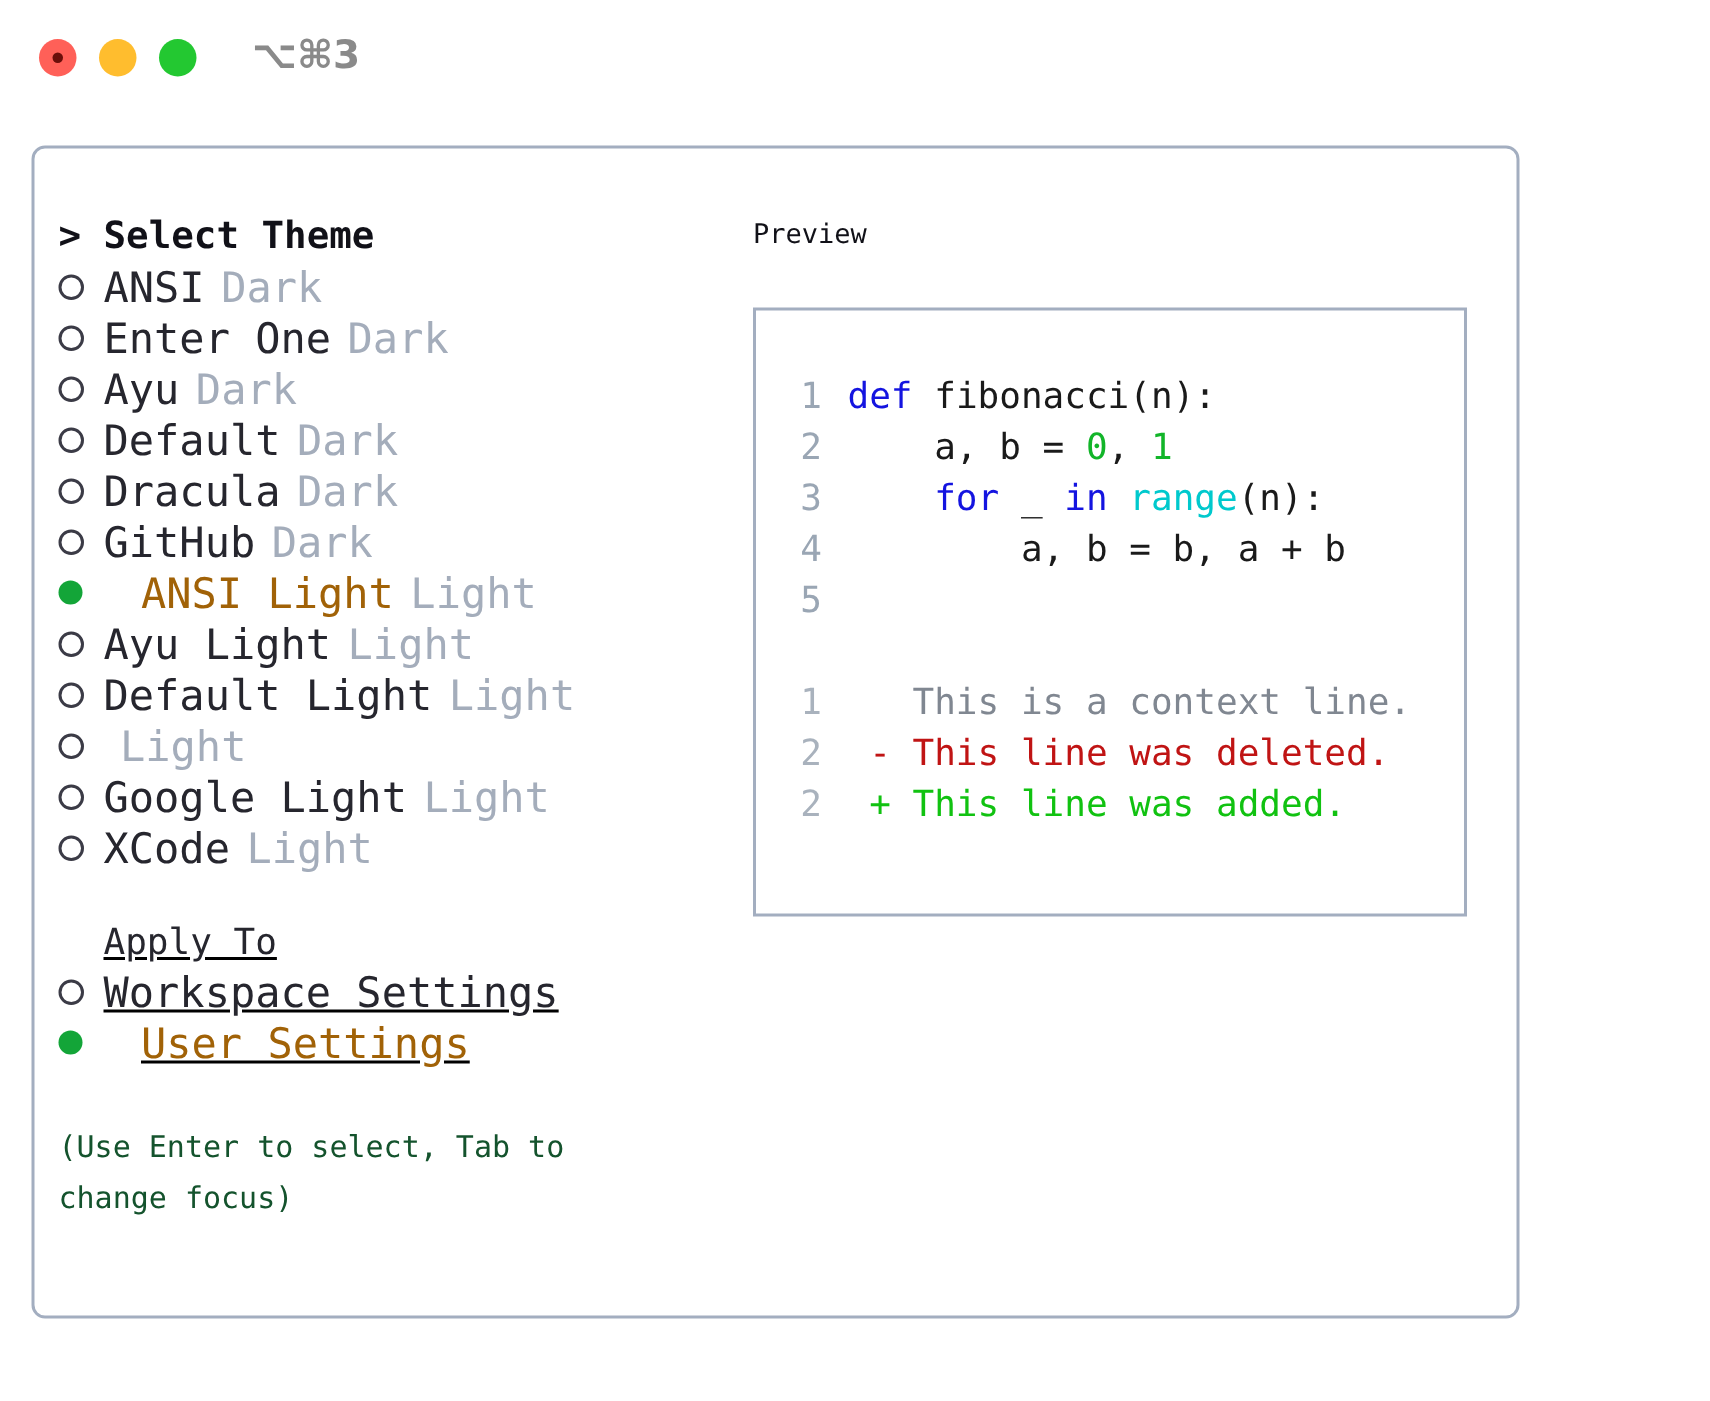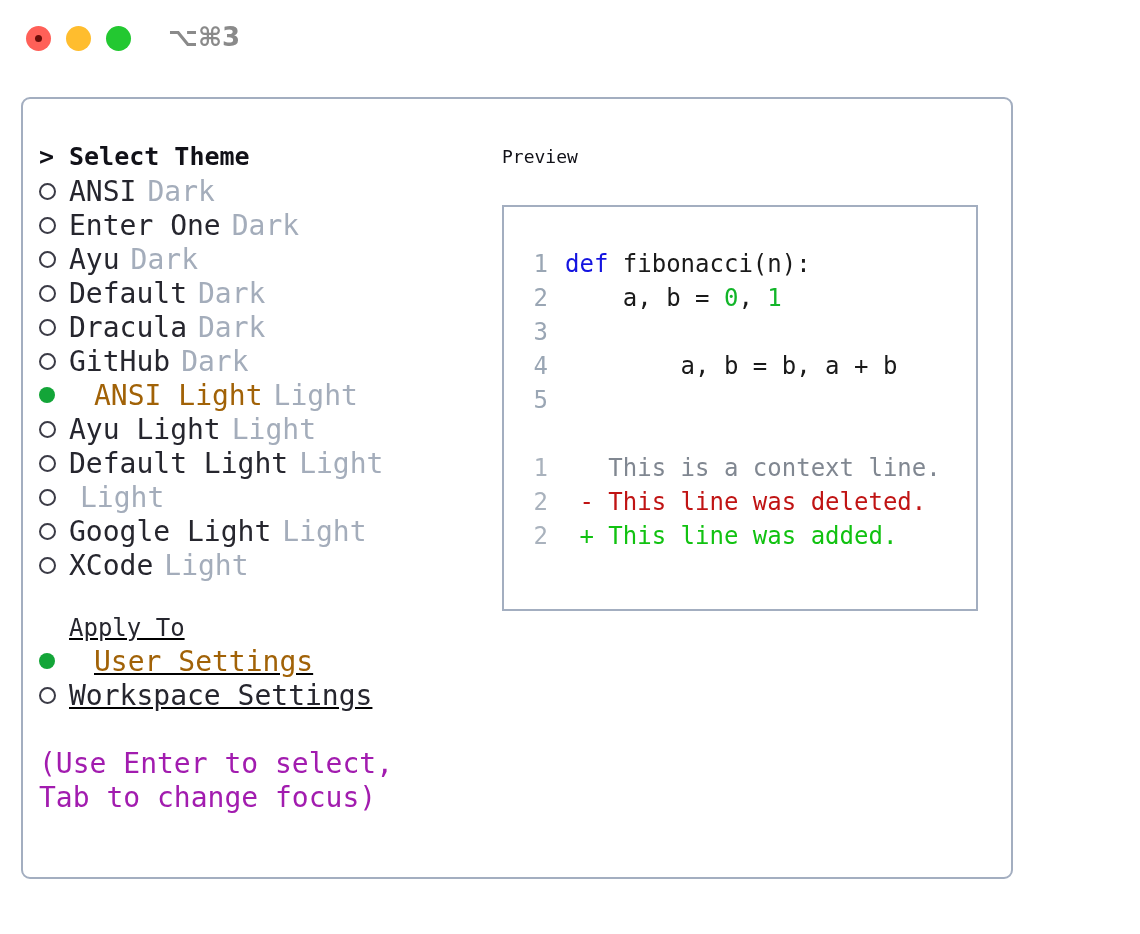--- a/index.html
+++ b/index.html
@@ -143,23 +143,23 @@
     line-height: 34px;
     font-size: 24px;
     color: #26262e;
     padding-left: 30px;
   }
 
   #apply-section { margin-top: 28px; text-decoration: underline; }
 
   #hint {
     margin-top: 34px;
-    font-size: 28px;
-    line-height: 34px;
-    color: #a21caf;
+    font-size: 20px;
+    line-height: 34px;
+    color: #14532d;
     width: 410px;
   }
 
   
   #right-col {
     position: absolute;
     left: 479px;
     top: 40px;
     width: 500px;
   }
@@ -290,41 +290,41 @@
           <div class="row">
             <span class="marker"><span class="marker-dot hollow"></span></span>
             <span class="label">XCode</span>
             <span class="badge">Light</span>
           </div>
         </div>
 
       <div id="apply-section">
         <div class="section-title">Apply To</div>
         <div id="apply-list">
+            <div class="row">
+              <span class="marker"><span class="marker-dot hollow"></span></span>
+              <span class="label">Workspace Settings</span>
+            </div>
             <div class="row selected">
               <span class="marker"><span class="marker-dot filled"></span></span>
               <span class="label">User Settings</span>
-            </div>
-            <div class="row">
-              <span class="marker"><span class="marker-dot hollow"></span></span>
-              <span class="label">Workspace Settings</span>
             </div>
           </div>
       </div>
 
       <div id="hint">(Use Enter to select, Tab to change focus)</div>
     </div>
 
     <div id="right-col">
       <div id="preview-title">Preview</div>
       <div id="preview-box">
         <div id="code-area">
             <div class="codeline"><span class="gutter">1</span><span class="codetext"><span class="kw">def</span><span> fibonacci(n):</span></span></div>
             <div class="codeline"><span class="gutter">2</span><span class="codetext"><span>    a, b = </span><span class="num">0</span><span>, </span><span class="num">1</span></span></div>
-            <div class="codeline"><span class="gutter">3</span></div>
+            <div class="codeline"><span class="gutter">3</span><span class="codetext"><span>    </span><span class="kw">for</span><span> _ </span><span class="kw">in</span><span> </span><span class="fn">range</span><span>(n):</span></span></div>
             <div class="codeline"><span class="gutter">4</span><span class="codetext"><span>        a, b = b, a + b</span></span></div>
             <div class="codeline"><span class="gutter">5</span></div>
             <div class="spacerline"></div>
             <div class="codeline"><span class="gutter diff">1</span><span class="codetext"><span class="ctx">   This is a context line.</span></span></div>
             <div class="codeline"><span class="gutter diff">2</span><span class="codetext"><span class="del"> - This line was deleted.</span></span></div>
             <div class="codeline"><span class="gutter diff">2</span><span class="codetext"><span class="add"> + This line was added.</span></span></div>
           </div>
       </div>
     </div>
 

